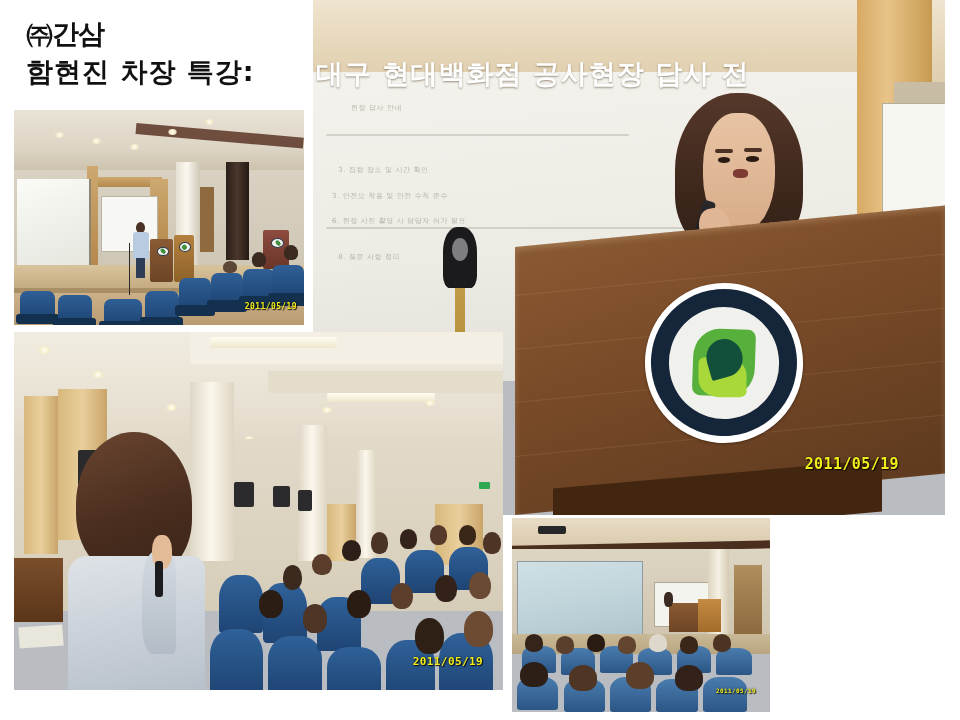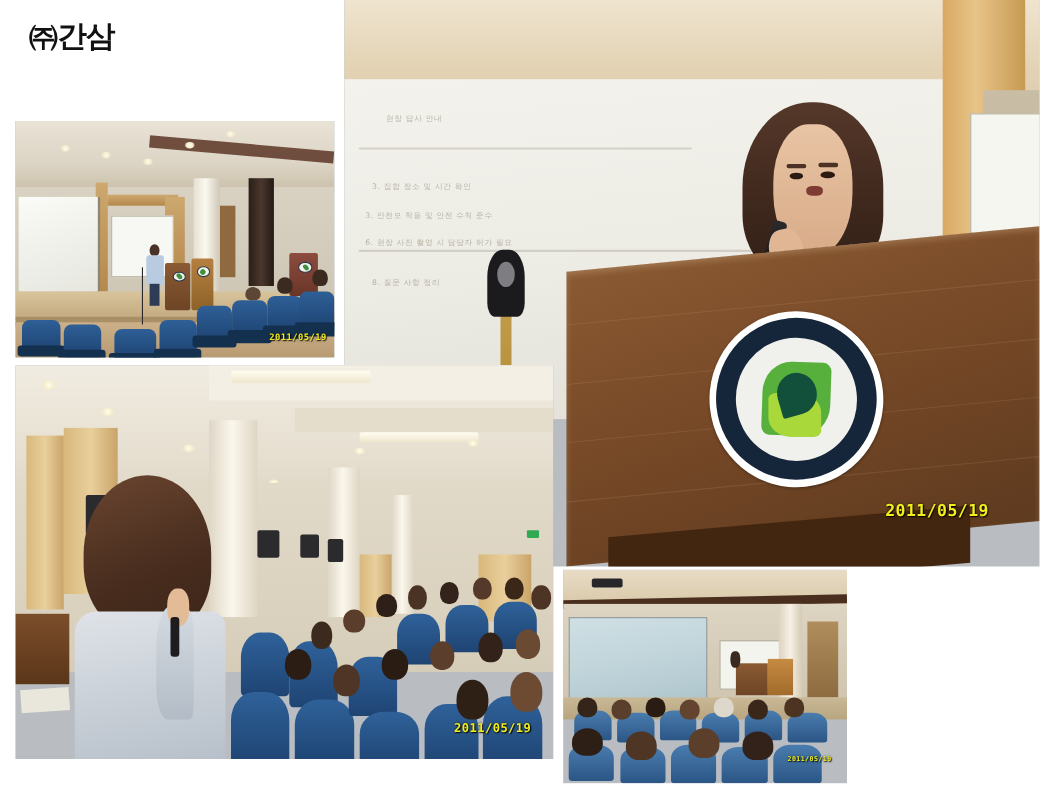--- a/index.html
+++ b/index.html
@@ -215,20 +215,22 @@
   .p4-head{position:absolute;border-radius:50% 50% 42% 42%;}
   .p4-sbox{position:absolute;left:10%;top:4%;width:11%;height:4%;
     background:#27272a;border-radius:2px;}
 </style>
 </head>
 <body>
 
 <div class="stage">
 
   <div class="brand">㈜간삼</div>
+  <div class="headline">함현진 차장 특강:</div>
+  <div class="headline-overlay">대구 현대백화점 공사현장 답사 전</div>
 
   <div class="photo" id="photo-lecture-hall-wide">
     <div class="ph-inner">
       <div class="p1-ceiling"></div>
       <div class="p1-beam"></div>
       <div class="p1-downlight" style="left:14%;top:10%"></div>
       <div class="p1-downlight" style="left:27%;top:13%"></div>
       <div class="p1-downlight" style="left:40%;top:16%"></div>
       <div class="p1-downlight" style="left:53%;top:9%"></div>
       <div class="p1-downlight" style="left:66%;top:4%"></div>

